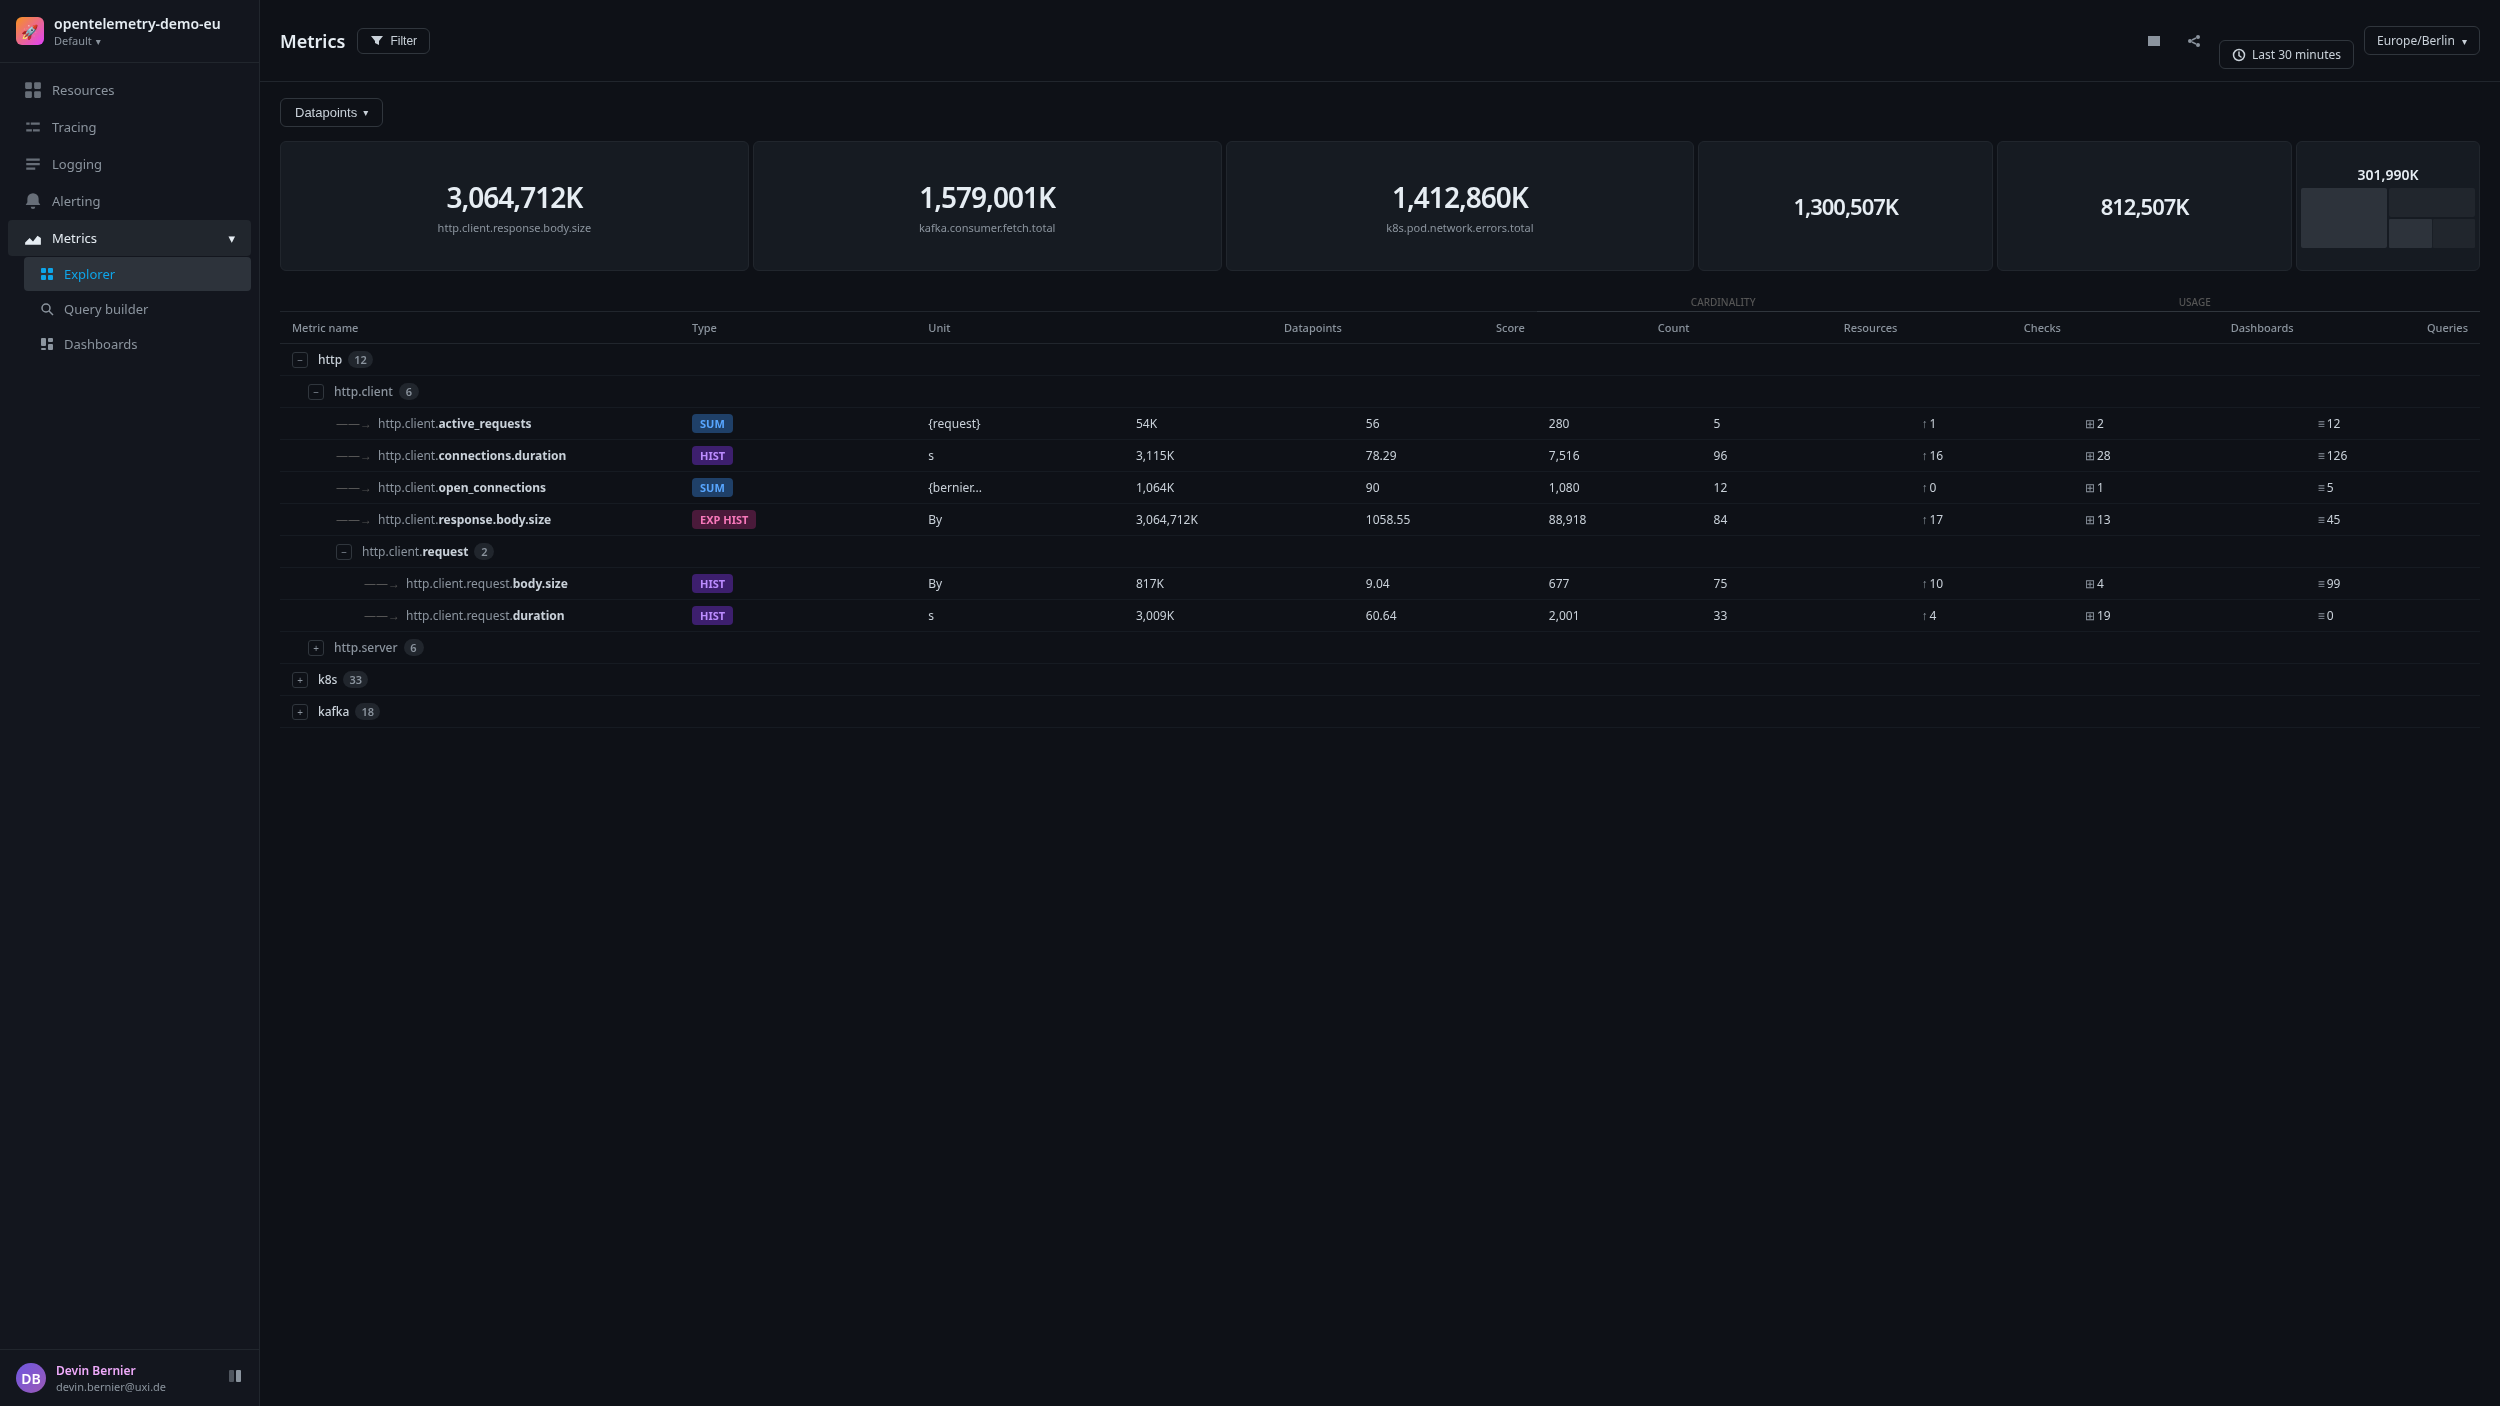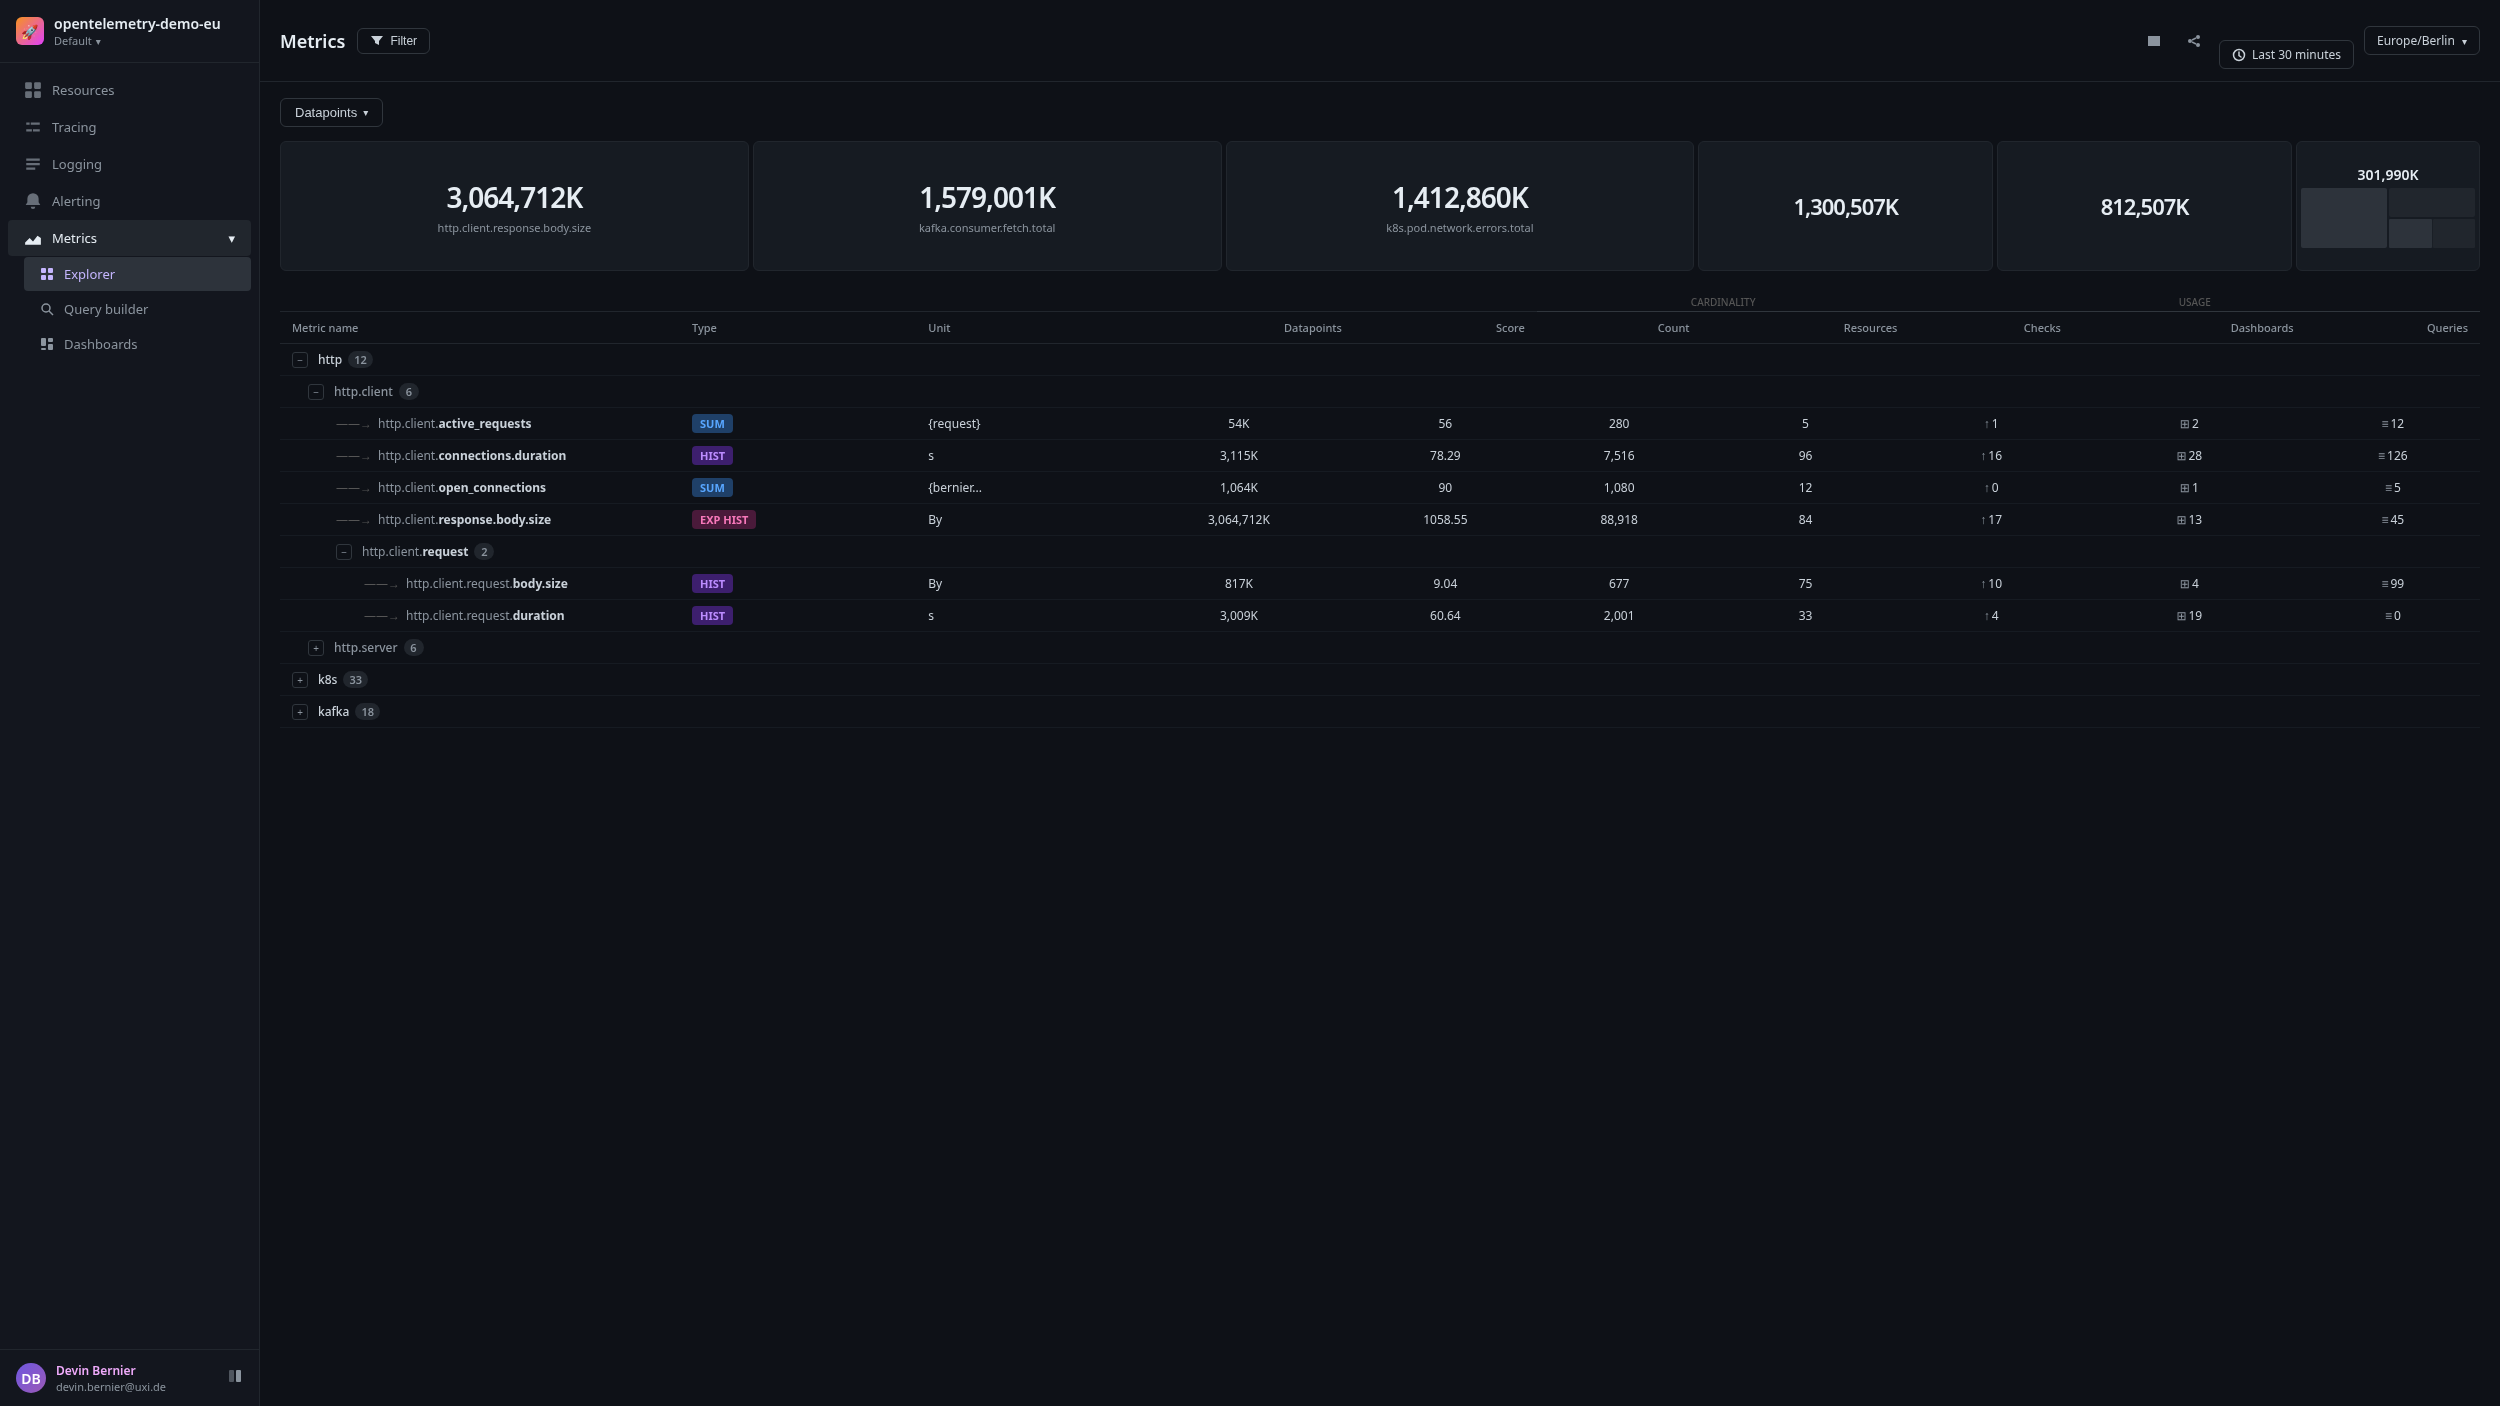--- a/index.html
+++ b/index.html
@@ -11,21 +11,21 @@
     .sidebar-logo { width: 28px; height: 28px; background: linear-gradient(135deg, #f7931e, #e040fb); border-radius: 6px; display: flex; align-items: center; justify-content: center; font-size: 14px; }
     .sidebar-title { font-size: 14px; font-weight: 600; color: #e6edf3; }
     .sidebar-nav { flex: 1; padding: 8px 0; overflow-y: auto; }
     .nav-item { display: flex; align-items: center; gap: 10px; padding: 9px 16px; cursor: pointer; color: #8b949e; transition: background 0.15s; border-radius: 4px; margin: 1px 8px; }
     .nav-item.active { background: #21262d; color: #e6edf3; }
     .nav-item .nav-icon { width: 18px; height: 18px; opacity: 0.7; }
     .nav-item.active .nav-icon { opacity: 1; }
     .nav-label { font-size: 13px; }
     .nav-children { padding-left: 16px; }
     .nav-child { display: flex; align-items: center; gap: 10px; padding: 8px 16px; cursor: pointer; color: #8b949e; border-radius: 4px; margin: 1px 8px; }
-    .nav-child.active { background: #2d333b; color: #c4b5fd; }
+    .nav-child.active { background: #2d333b; color: #0ea5e9; }
     .nav-expand { margin-left: auto; }
     .sidebar-footer { padding: 12px 16px; border-top: 1px solid #21262d; display: flex; align-items: center; gap: 10px; }
     .avatar { width: 30px; height: 30px; border-radius: 50%; background: linear-gradient(135deg, #6e57e0, #9b59b6); display: flex; align-items: center; justify-content: center; font-size: 14px; font-weight: 600; color: white; flex-shrink: 0; }
     .user-info .name { font-size: 12px; font-weight: 600; color: #f0abfc; }
     .user-info .email { font-size: 11px; color: #8b949e; }
     .footer-icon { margin-left: auto; color: #8b949e; cursor: pointer; }
 
     
     .main { flex: 1; display: flex; flex-direction: column; overflow: hidden; }
 
@@ -51,21 +51,21 @@
     .metric-card .metric-name { font-size: 11px; color: #8b949e; margin-top: 4px; text-align: center; }
     .metric-card-small { flex: 0.6; }
     .metric-card-tiny { flex: 0.4; }
 
     
     .metrics-table { width: 100%; border-collapse: collapse; }
     .metrics-table thead tr { border-bottom: 1px solid #21262d; }
     .metrics-table th { padding: 8px 12px; text-align: left; font-size: 11px; font-weight: 500; color: #8b949e; white-space: nowrap; }
     .metrics-table th.right { text-align: right; }
     .metrics-table td { padding: 7px 12px; border-bottom: 1px solid #161b22; font-size: 12px; color: #c9d1d9; white-space: nowrap; }
-    .metrics-table td.right { text-align: center; }
+    .metrics-table td.right { text-align: left; }
     .badge { display: inline-flex; align-items: center; justify-content: center; min-width: 20px; padding: 1px 6px; border-radius: 10px; font-size: 11px; font-weight: 600; background: #21262d; color: #8b949e; }
 
     .type-badge { padding: 2px 8px; border-radius: 4px; font-size: 11px; font-weight: 700; }
     .type-sum { background: #1f4068; color: #58a6ff; }
     .type-hist { background: #3d1f6e; color: #bc8cff; }
     .type-exp-hist { background: #4a1a3a; color: #f778ba; }
 
     .expand-icon { display: inline-flex; width: 16px; height: 16px; align-items: center; justify-content: center; border: 1px solid #30363d; border-radius: 3px; color: #8b949e; font-size: 10px; cursor: pointer; margin-right: 4px; flex-shrink: 0; }
 
     .metric-row-name { color: #8b949e; font-size: 12px; }

